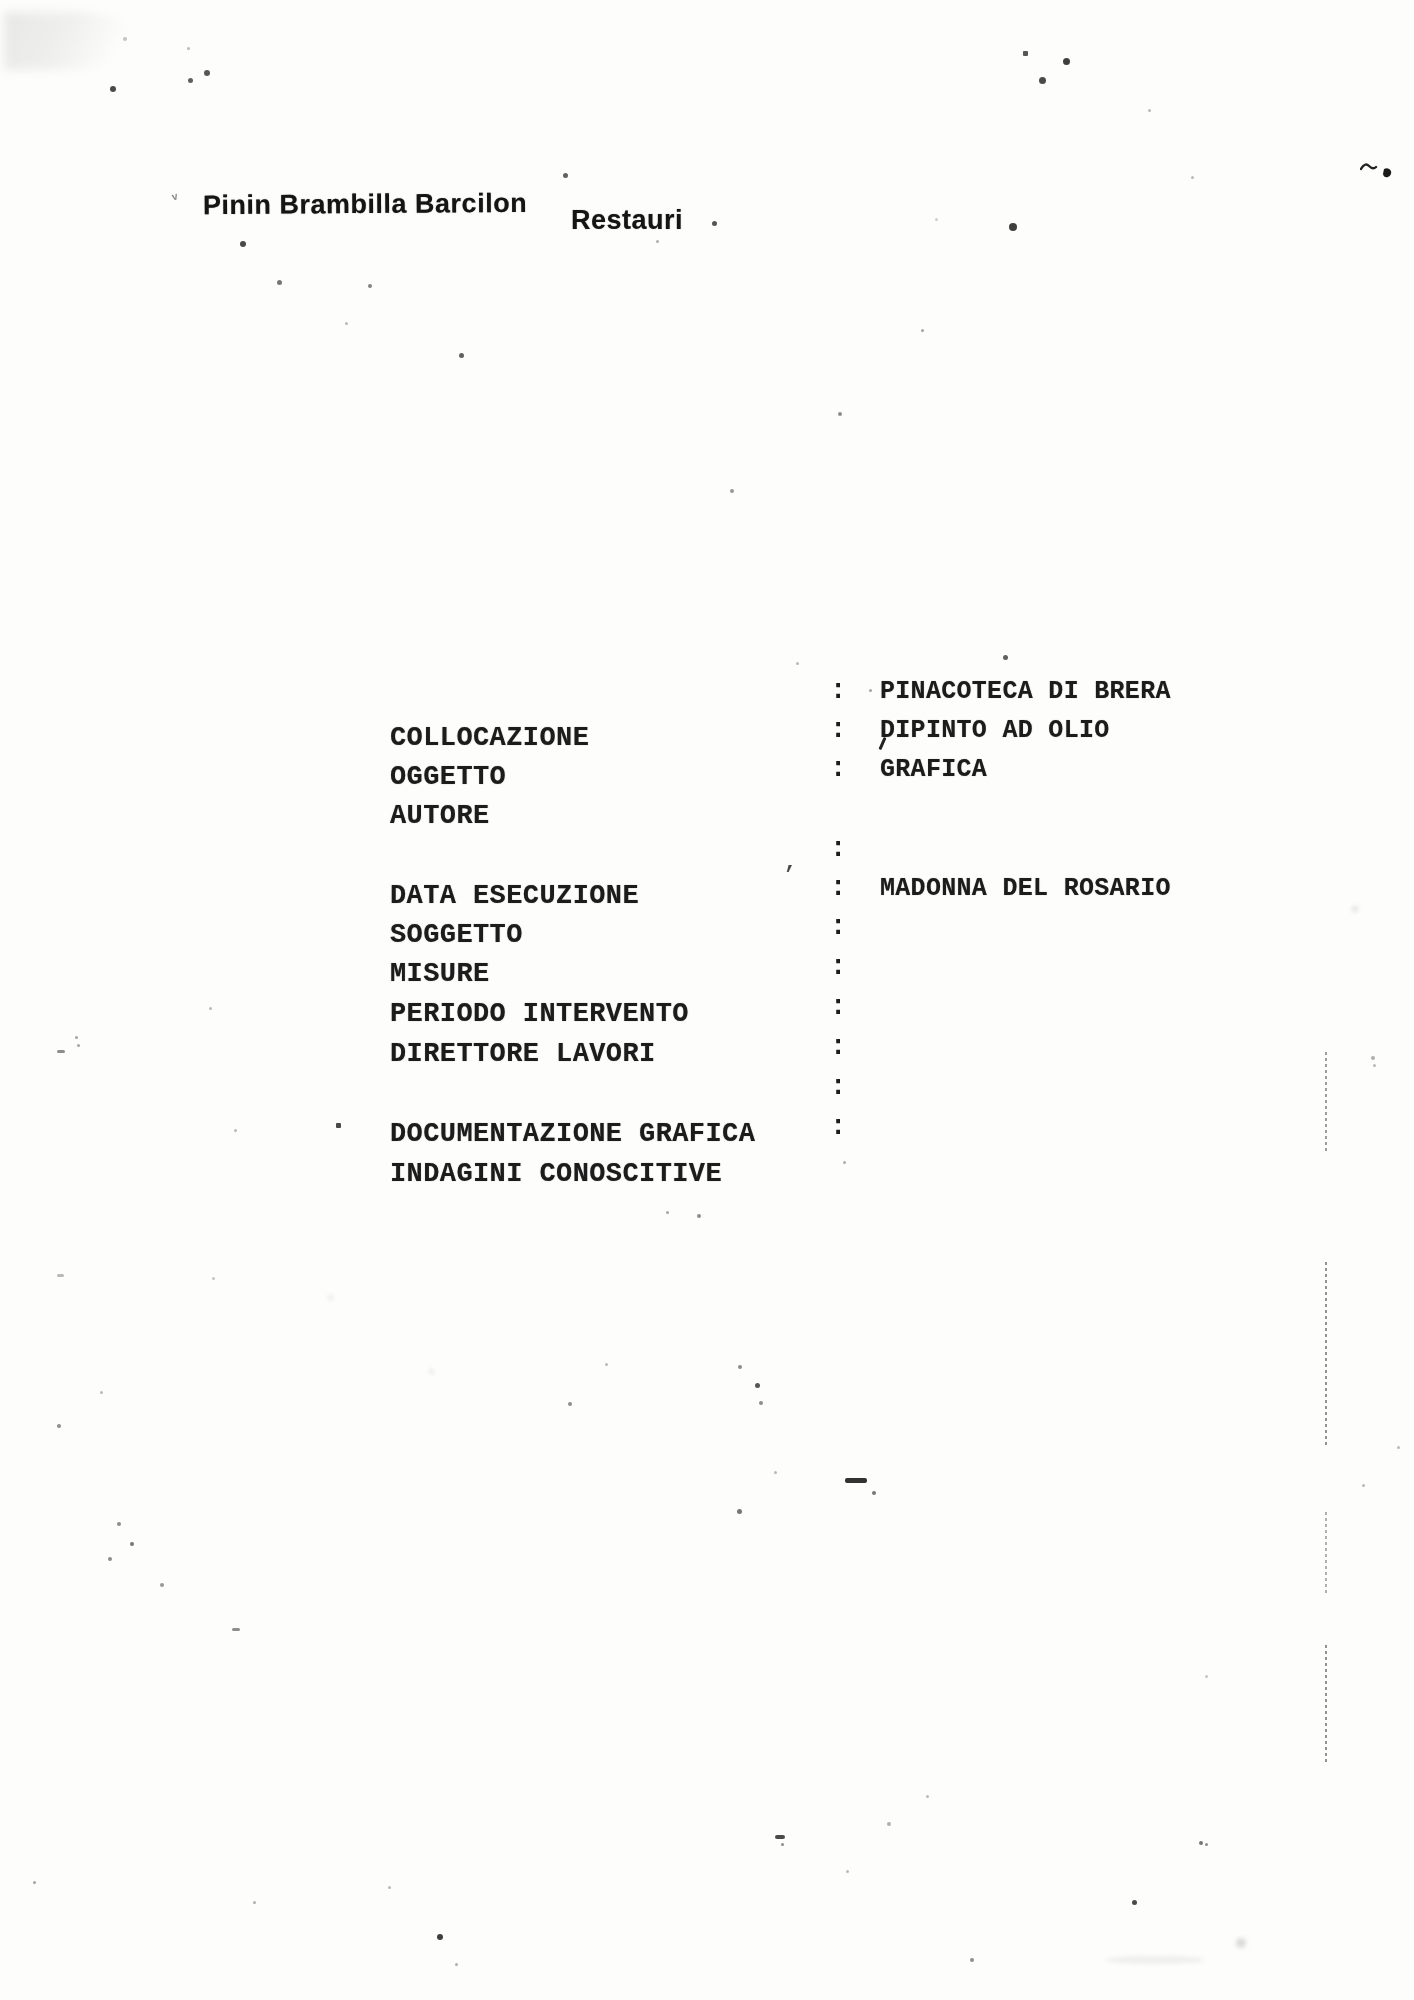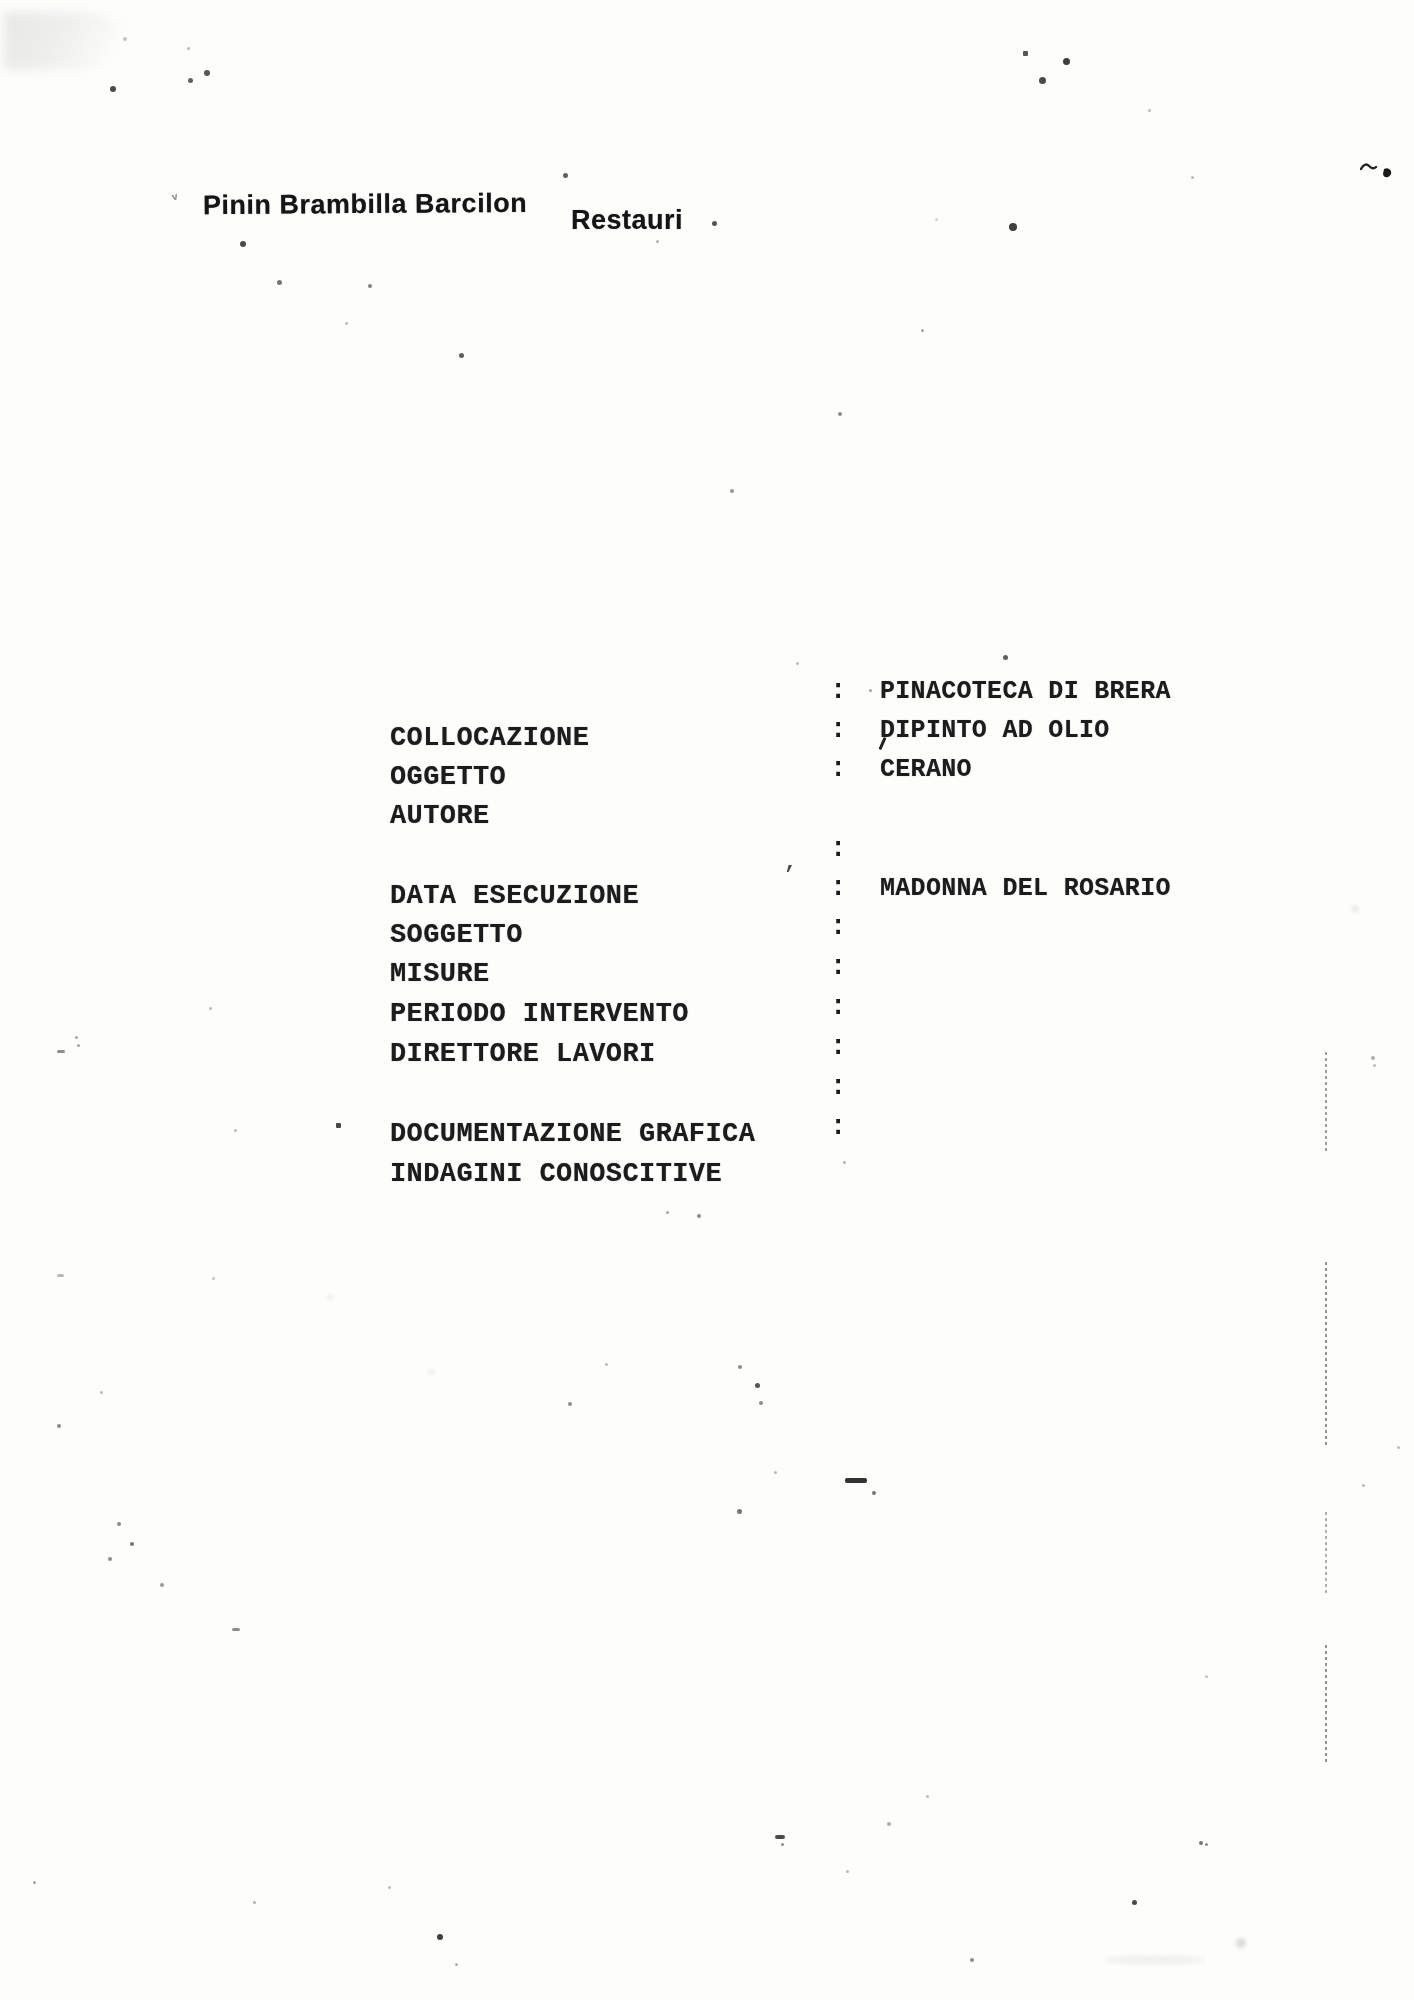--- a/index.html
+++ b/index.html
@@ -65,21 +65,21 @@
         <span class="val">PINACOTECA DI BRERA</span>
       </div>
       <div class="form-row" style="top: 713px; left: 0px; width: 1157px;">
         <span class="lbl">OGGETTO</span>
         <span class="cln">:</span>
         <span class="val">DIPINTO AD OLIO</span>
       </div>
       <div class="form-row" style="top: 752px; left: 0px; width: 1162px;">
         <span class="lbl">AUTORE</span>
         <span class="cln">:</span>
-        <span class="val">CERANO</span>
+        <span class="val">GRAFICA</span>
       </div>
       <div class="form-row" style="top: 832px; left: 0px; width: 1414px;">
         <span class="lbl">DATA ESECUZIONE</span>
         <span class="cln">:</span>
         <span class="val"></span>
       </div>
       <div class="form-row" style="top: 871px; left: 0px; width: 1414px;">
         <span class="lbl">SOGGETTO</span>
         <span class="cln">:</span>
         <span class="val">MADONNA DEL ROSARIO</span>

